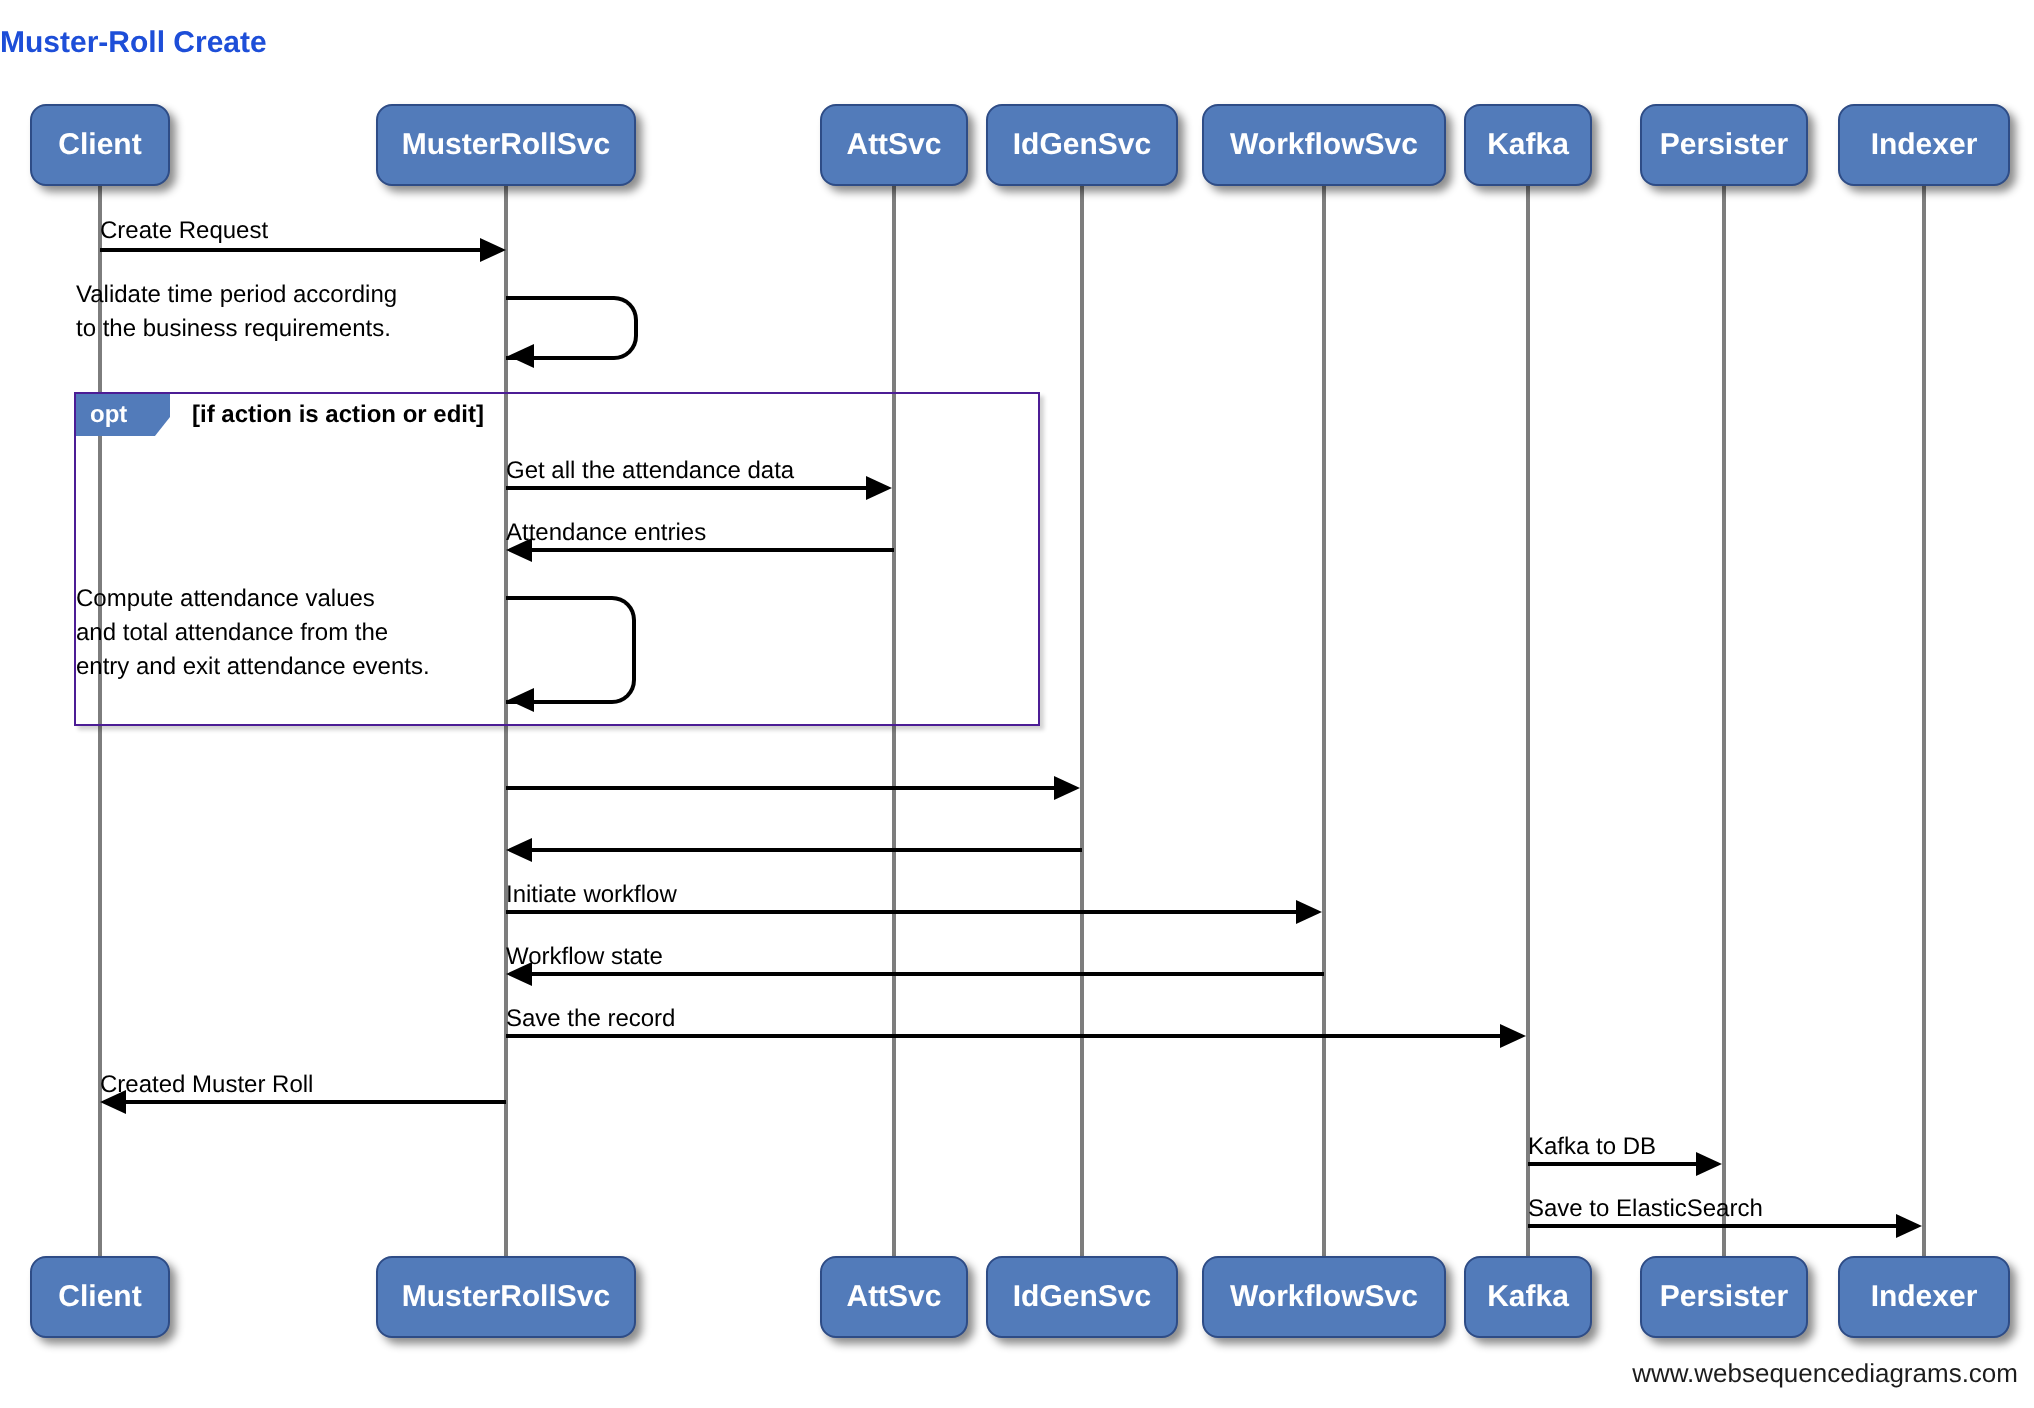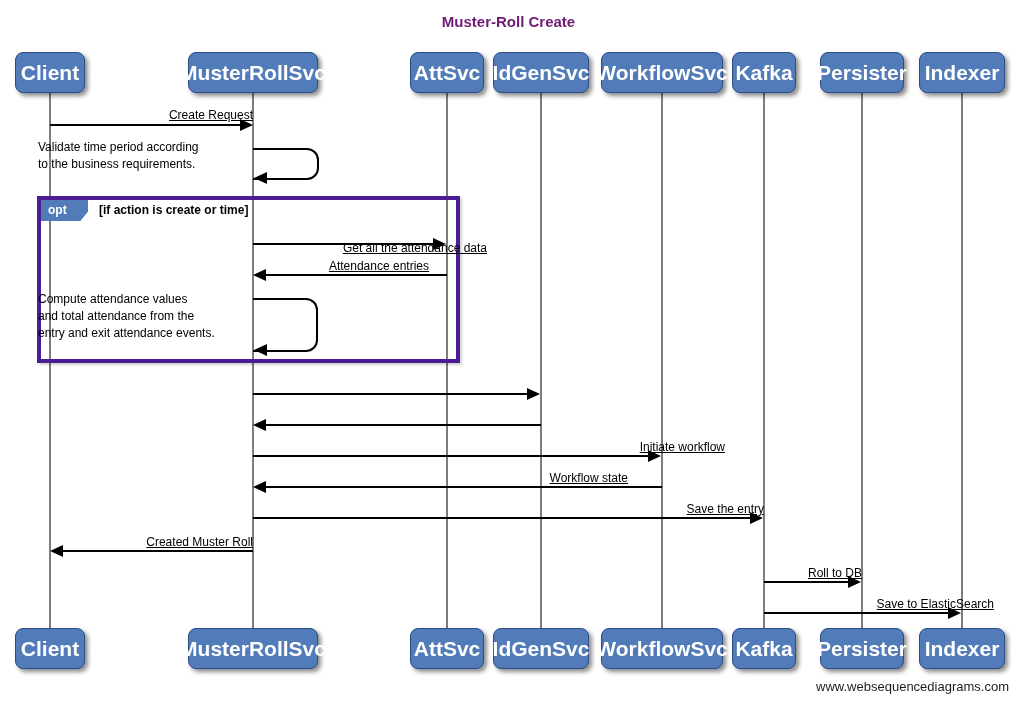--- a/index.html
+++ b/index.html
@@ -5,40 +5,39 @@
   html,body{margin:0;padding:0;background:#ffffff;}
   #canvas{
     position:relative;
     width:1017px;height:704px;
     background:#ffffff;
     font-family:"Liberation Sans", sans-serif;
     overflow:hidden;
   }
   .title{
     position:absolute;left:0;top:13px;width:1017px;
-    text-align:center;font-size:15px;font-weight:bold;color:#701a75;
+    font-size:15px;font-weight:bold;color:#1d4ed8;
   }
   .actor{
     position:absolute;height:41px;
     background:#527BBA;
     border:1px solid #2E4C86;
     border-radius:8px;
     box-shadow:3px 3px 4px rgba(0,0,0,0.45);
-    color:#fff;font-weight:bold;font-size:21px;
+    color:#fff;font-weight:bold;font-size:15px;
     display:flex;align-items:center;justify-content:center;
     box-sizing:border-box;
   }
   .lifeline{
     position:absolute;width:2px;top:93px;height:535px;
     background:#7d7d7d;
   }
   .msg-label{
-    position:absolute;font-size:12px;color:#000;text-align:right;
+    position:absolute;font-size:12px;color:#000;text-align:left;
     white-space:nowrap;
-    text-decoration:underline;
   }
   .self-label{
     position:absolute;font-size:12px;color:#000;text-align:left;
     white-space:pre-line;line-height:17px;
   }
   .msg-line{
     position:absolute;height:2px;background:#000;
   }
   .head-right{
     position:absolute;width:0;height:0;
@@ -52,22 +51,22 @@
     border-bottom:6px solid transparent;
     border-right:13px solid #000;
   }
   .self-loop{
     position:absolute;
     border:2px solid #000;border-left:none;
     border-radius:0 12px 12px 0;
     box-sizing:border-box;
   }
   .fragment{
-    position:absolute;left:37px;top:196px;width:423px;height:167px;
-    border:4px solid #4c1d95;
+    position:absolute;left:37px;top:196px;width:483px;height:167px;
+    border:1px solid #4c1d95;
     box-shadow:2px 2px 2px rgba(0,0,0,0.18);
     box-sizing:border-box;
   }
   .fragment-tab{
     position:absolute;left:0px;top:0px;width:47px;height:21px;
     background:#527BBA;
     clip-path:polygon(0 0, 100% 0, 100% 55%, 84% 100%, 0 100%);
     color:#fff;font-weight:bold;font-size:12px;
     padding-left:7px;line-height:20px;
     box-sizing:border-box;
@@ -110,24 +109,24 @@
   <div class="msg-line" style="left:50px;top:124px;width:191px"></div>
   <div class="head-right" style="left:240px;top:119px"></div>
 
   <div class="self-label" style="left:38px;top:139px;width:212px">Validate time period according
 to the business requirements.</div>
   <div class="self-loop" style="left:253px;top:148px;width:66px;height:32px"></div>
   <div class="head-left" style="left:254px;top:172px"></div>
 
   <div class="fragment">
     <div class="fragment-tab">opt</div>
-    <div class="fragment-cond">[if action is create or time]</div>
+    <div class="fragment-cond">[if action is action or edit]</div>
   </div>
 
-  <div class="msg-label" style="left:253px;top:241px;width:234px">Get all the attendance data</div>
+  <div class="msg-label" style="left:253px;top:228px;width:234px">Get all the attendance data</div>
   <div class="msg-line" style="left:253px;top:243px;width:182px"></div>
   <div class="head-right" style="left:433px;top:238px"></div>
 
   <div class="msg-label" style="left:253px;top:259px;width:176px">Attendance entries</div>
   <div class="msg-line" style="left:265px;top:274px;width:182px"></div>
   <div class="head-left" style="left:253px;top:269px"></div>
 
   <div class="self-label" style="left:38px;top:291px;width:212px">Compute attendance values
 and total attendance from the
 entry and exit attendance events.</div>
@@ -141,29 +140,29 @@
   <div class="head-left" style="left:253px;top:419px"></div>
 
   <div class="msg-label" style="left:253px;top:440px;width:472px">Initiate workflow</div>
   <div class="msg-line" style="left:253px;top:455px;width:397px"></div>
   <div class="head-right" style="left:648px;top:450px"></div>
 
   <div class="msg-label" style="left:253px;top:471px;width:375px">Workflow state</div>
   <div class="msg-line" style="left:265px;top:486px;width:397px"></div>
   <div class="head-left" style="left:253px;top:481px"></div>
 
-  <div class="msg-label" style="left:253px;top:502px;width:511px">Save the entry</div>
+  <div class="msg-label" style="left:253px;top:502px;width:511px">Save the record</div>
   <div class="msg-line" style="left:253px;top:517px;width:499px"></div>
   <div class="head-right" style="left:750px;top:512px"></div>
 
   <div class="msg-label" style="left:50px;top:535px;width:203px">Created Muster Roll</div>
   <div class="msg-line" style="left:62px;top:550px;width:191px"></div>
   <div class="head-left" style="left:50px;top:545px"></div>
 
-  <div class="msg-label" style="left:764px;top:566px;width:98px">Roll to DB</div>
+  <div class="msg-label" style="left:764px;top:566px;width:98px">Kafka to DB</div>
   <div class="msg-line" style="left:764px;top:581px;width:86px"></div>
   <div class="head-right" style="left:848px;top:576px"></div>
 
   <div class="msg-label" style="left:764px;top:597px;width:230px">Save to ElasticSearch</div>
   <div class="msg-line" style="left:764px;top:612px;width:186px"></div>
   <div class="head-right" style="left:948px;top:607px"></div>
 
   <div class="actor" style="left:15px;top:628px;width:70px">Client</div>
   <div class="actor" style="left:188px;top:628px;width:130px">MusterRollSvc</div>
   <div class="actor" style="left:410px;top:628px;width:74px">AttSvc</div>

